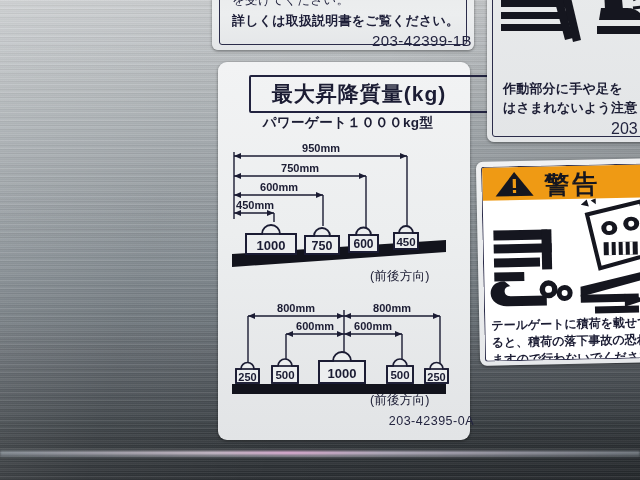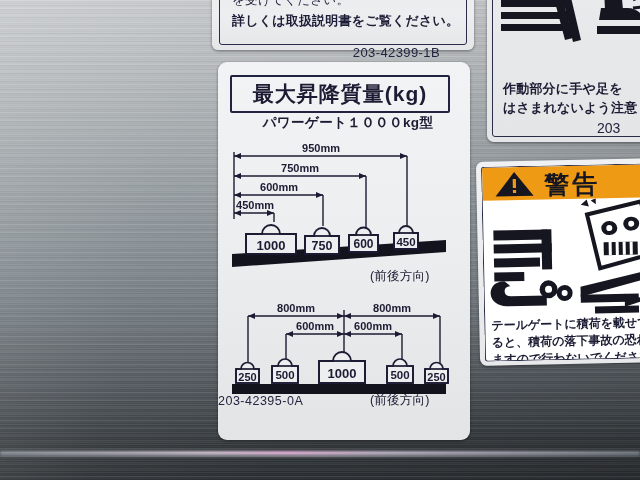--- a/index.html
+++ b/index.html
@@ -51,52 +51,52 @@
 
   
   #lbl-top{left:212px;top:-40px;width:262px;height:90px;border-radius:6px;
     background:linear-gradient(to bottom,#e7e9ea 0%,#eceeef 60%,#e4e6e8 100%);}
   #lbl-top .inner{position:absolute;left:7px;top:6px;right:7px;bottom:5px;
     border:1.6px solid #2b2c4a;border-radius:3px;}
   #lbl-top .t1{position:absolute;left:20px;top:32px;font-size:12.5px;color:#23243f;
     letter-spacing:.3px;white-space:nowrap;}
   #lbl-top .t2{position:absolute;left:20px;top:52px;font-size:13px;color:#1d1e38;
     letter-spacing:.2px;white-space:nowrap;font-weight:700;}
-  #lbl-top .pn{position:absolute;right:34px;top:72px;font-size:13px;color:#23243f;
-    letter-spacing:.4px;white-space:nowrap;margin-top:13px;}
+  #lbl-top .pn{position:absolute;right:2px;top:72px;font-size:15px;color:#23243f;
+    letter-spacing:.4px;white-space:nowrap;}
 
   
   #lbl-main{left:218px;top:62px;width:252px;height:378px;
     background:linear-gradient(to bottom,#f2f3f4 0%,#eceeef 45%,#e2e4e6 100%);
     border-radius:9px;}
-  #lbl-main .mtitle-box{position:absolute;left:12px;top:13px;width:216px;height:34px;
-    border:2.2px solid #22233f;border-radius:2px;}
+  #lbl-main .mtitle-box{position:absolute;left:31px;top:13px;width:216px;height:34px;
+    border:2.2px solid #22233f;border-radius:2px;padding-left:32px;}
   #lbl-main .mtitle{position:absolute;left:0;top:0;width:216px;height:34px;
     display:flex;align-items:center;justify-content:center;
     font-size:21px;font-weight:700;color:#1b1c33;letter-spacing:1px;white-space:nowrap;}
   #lbl-main .msub{position:absolute;left:0;top:52px;width:260px;text-align:center;
     font-size:13.5px;font-weight:700;color:#1b1c33;letter-spacing:.4px;white-space:nowrap;}
-  #lbl-main .pn{position:absolute;left:0;top:332px;width:256px;text-align:left;
+  #lbl-main .pn{position:absolute;left:0;top:352px;width:256px;text-align:right;
     font-size:12.5px;color:#23243f;letter-spacing:.5px;}
   .dirlab{position:absolute;font-size:12.5px;font-weight:400;color:#1b1c33;
     white-space:nowrap;letter-spacing:.2px;}
 
   
   .diag{position:absolute;left:0;}
 
   
   #lbl-pinch{left:487px;top:-46px;width:168px;height:188px;border-radius:7px;
     background:linear-gradient(to bottom,#e9ebec,#e3e5e7);}
   #lbl-pinch .inner{position:absolute;left:5px;top:5px;right:5px;bottom:5px;
     border:1.4px solid #2b2c4a;border-radius:3px;overflow:hidden;}
   #lbl-pinch .cap1{position:absolute;left:10px;top:120px;font-size:13px;font-weight:700;
     color:#1b1c33;white-space:nowrap;letter-spacing:.2px;font-family:Liberation Mono, monospace;}
   #lbl-pinch .cap2{position:absolute;left:10px;top:139px;font-size:13px;font-weight:700;
     color:#1b1c33;white-space:nowrap;letter-spacing:.2px;}
-  #lbl-pinch .pn{position:absolute;left:104px;top:160px;font-size:14px;color:#23243f;}
+  #lbl-pinch .pn{position:absolute;left:118px;top:160px;font-size:16px;color:#23243f;}
 
   
   #lbl-warn{left:478px;top:160px;width:176px;height:204px;border-radius:7px;
     background:linear-gradient(to bottom,#f0f1f2,#e6e8ea);
     transform:rotate(-1.2deg);}
   #lbl-warn .inner{position:absolute;left:5px;top:5px;right:0px;bottom:4px;
     border:1.3px solid #2b2c4a;border-right:none;border-radius:3px 0 0 3px;overflow:hidden;background:#fff;}
   #lbl-warn .bar{position:absolute;left:0;top:0;width:100%;height:33px;background:#ef9a14;}
   #lbl-warn .bartext{position:absolute;left:62px;top:2px;font-size:25px;font-weight:700;
     color:#15161f;letter-spacing:3px;white-space:nowrap;}

